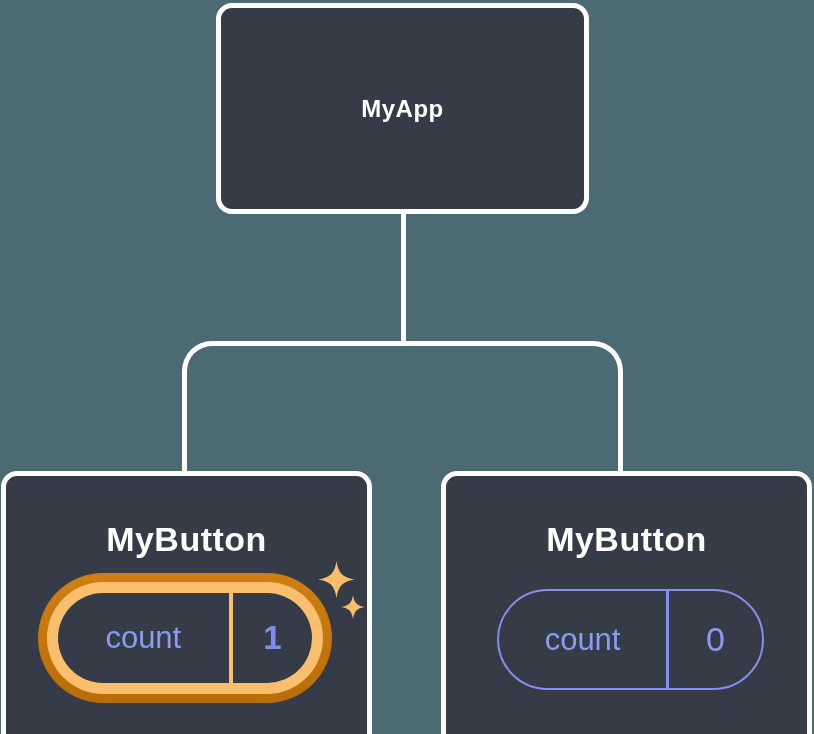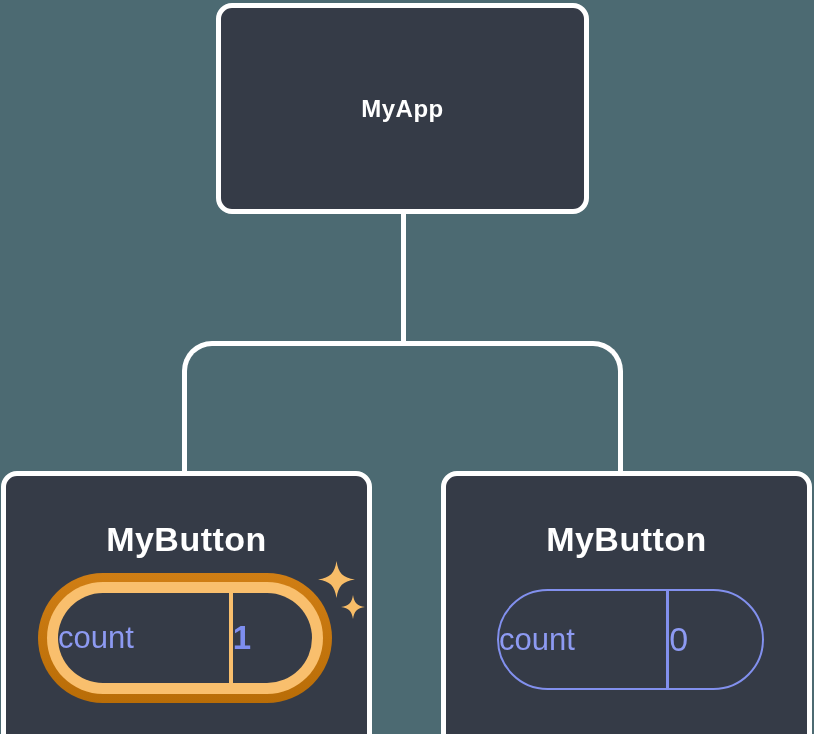--- a/index.html
+++ b/index.html
@@ -87,20 +87,21 @@
     width: 100%; height: 100%;
     border-radius: 999px;
     background: #353b47;
     display: flex;
     align-items: stretch;
     overflow: hidden;
   }
   .cell {
     display: flex;
     align-items: center;
+    justify-content: center;
   }
   .pill-hot-core .cell-name  { flex: 2.15; }
   .pill-hot-core .cell-value { flex: 1; }
   .divider-hot { width: 4px; background: #f9bf6d; }
 
   .state-name { color: #8d9af2; font-size: 31px; }
   .state-value-hot { color: #7e8eef; font-size: 33px; font-weight: bold; }
 
   
   .pill-cool {

